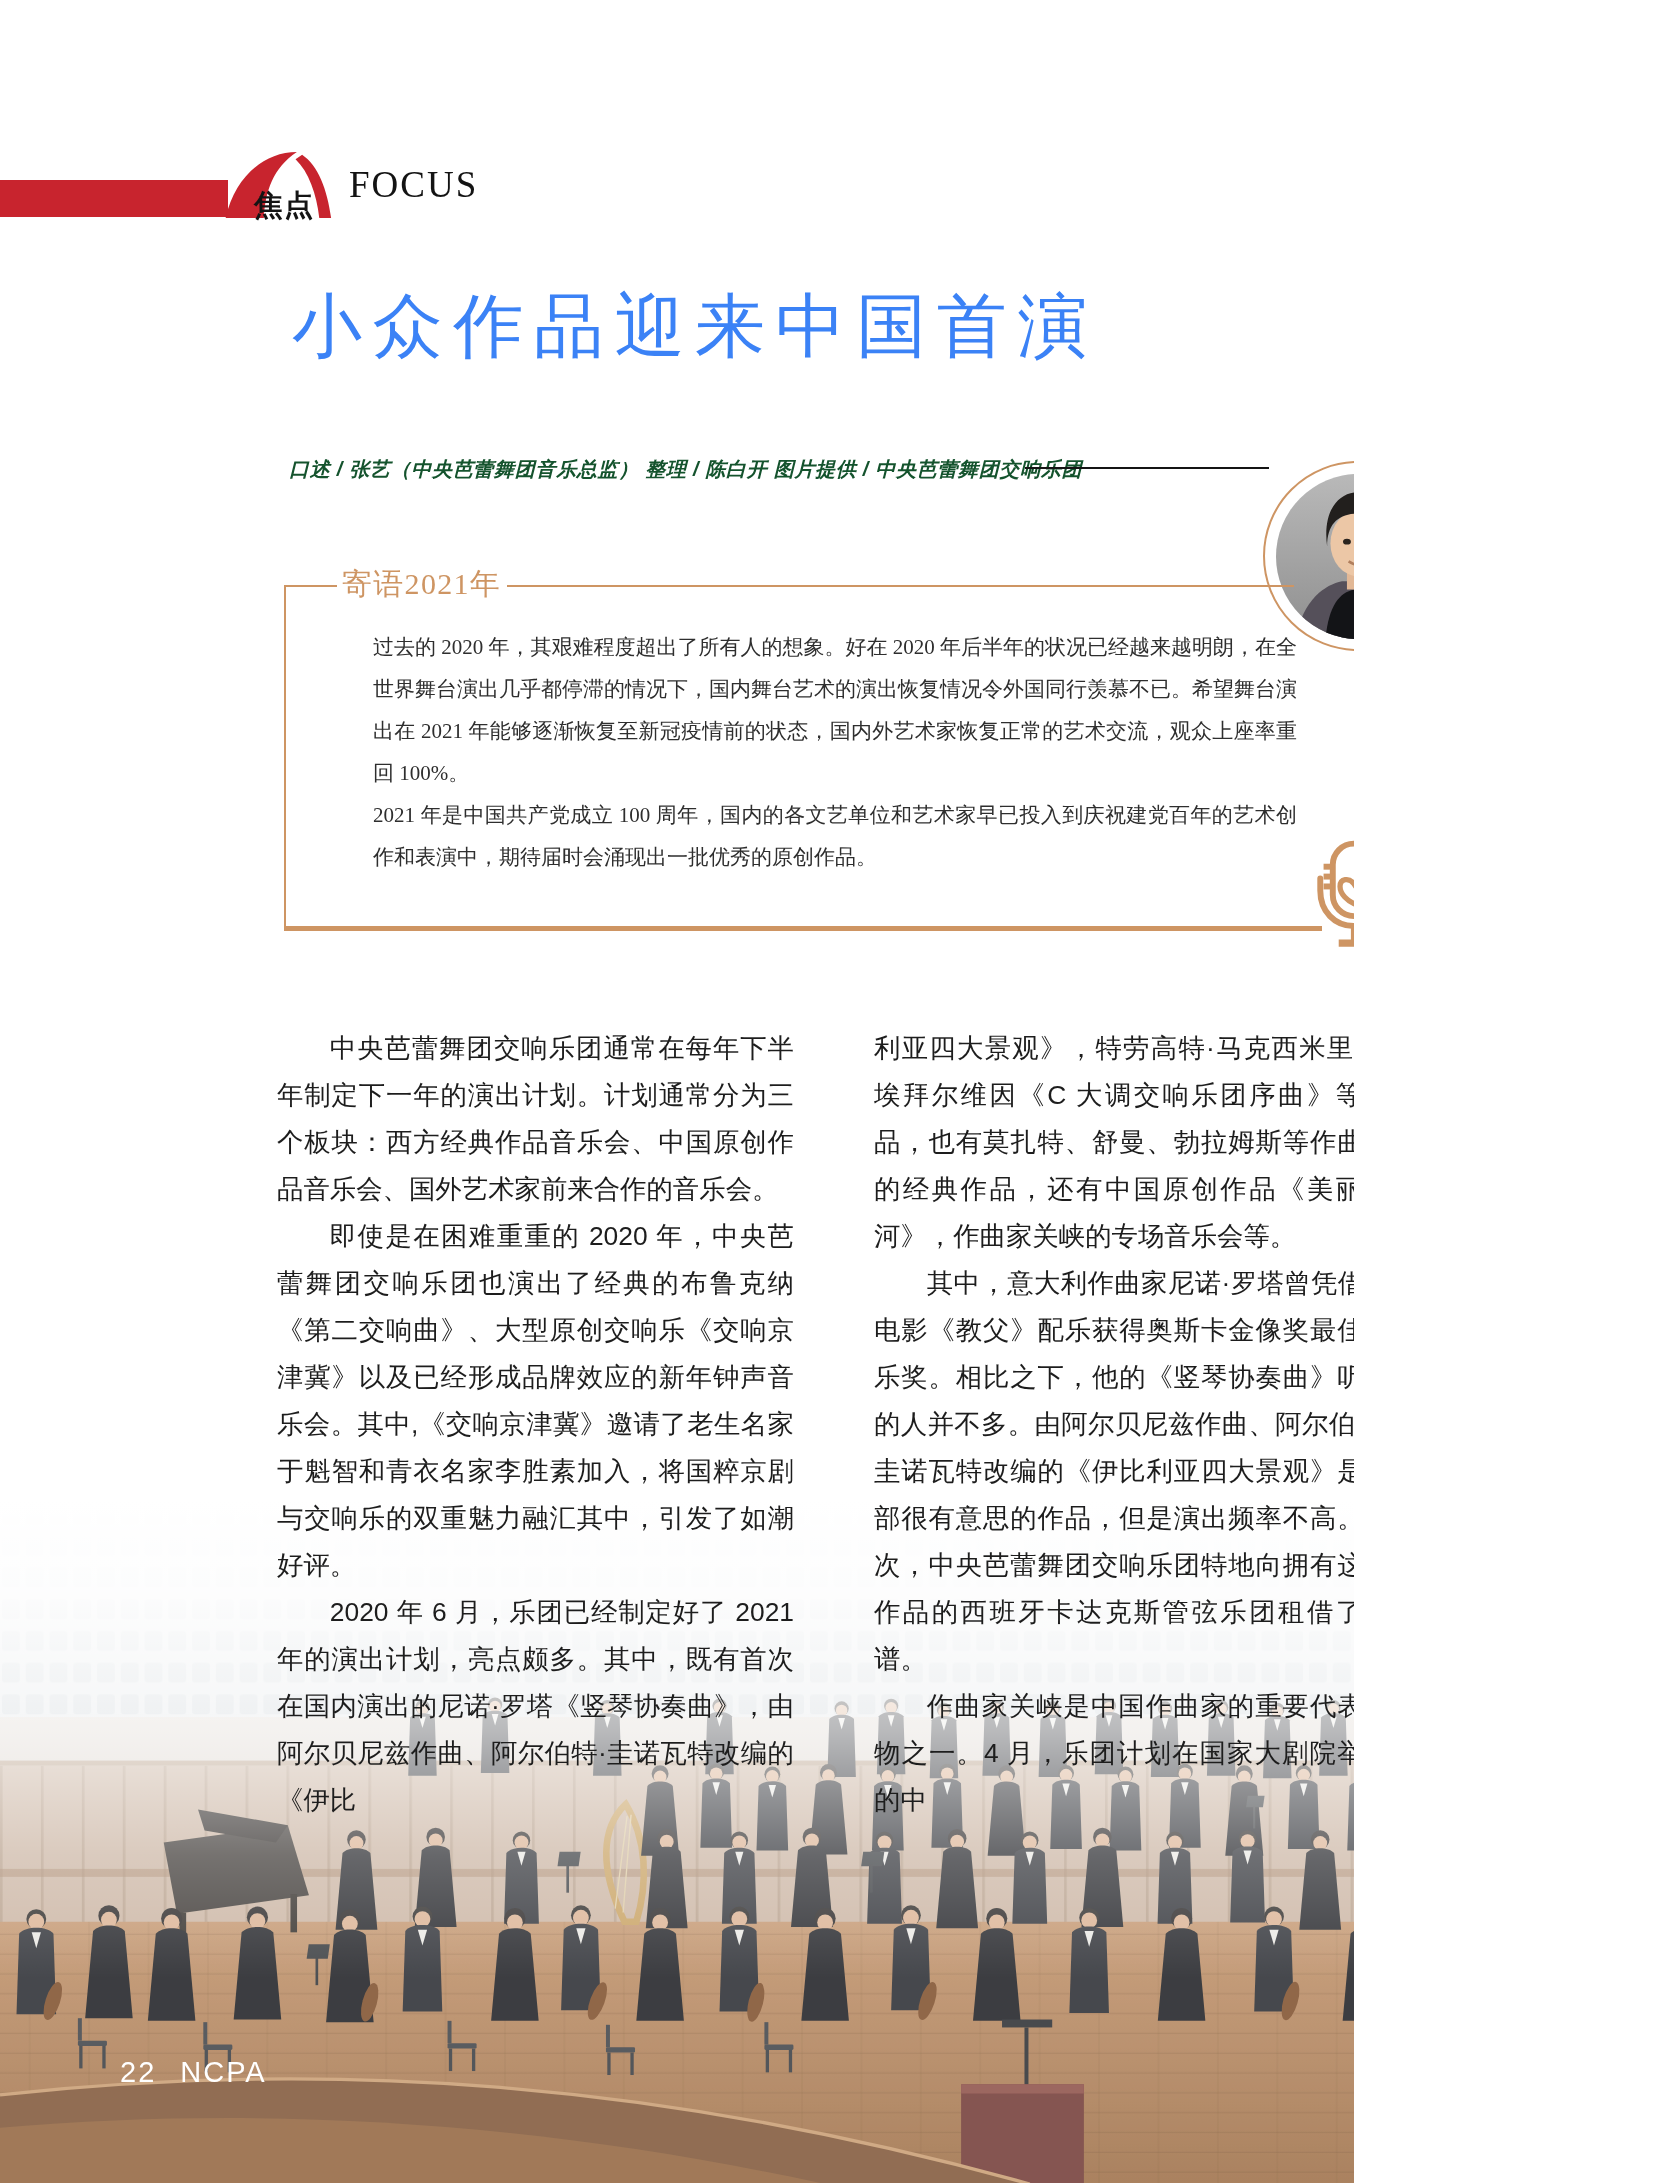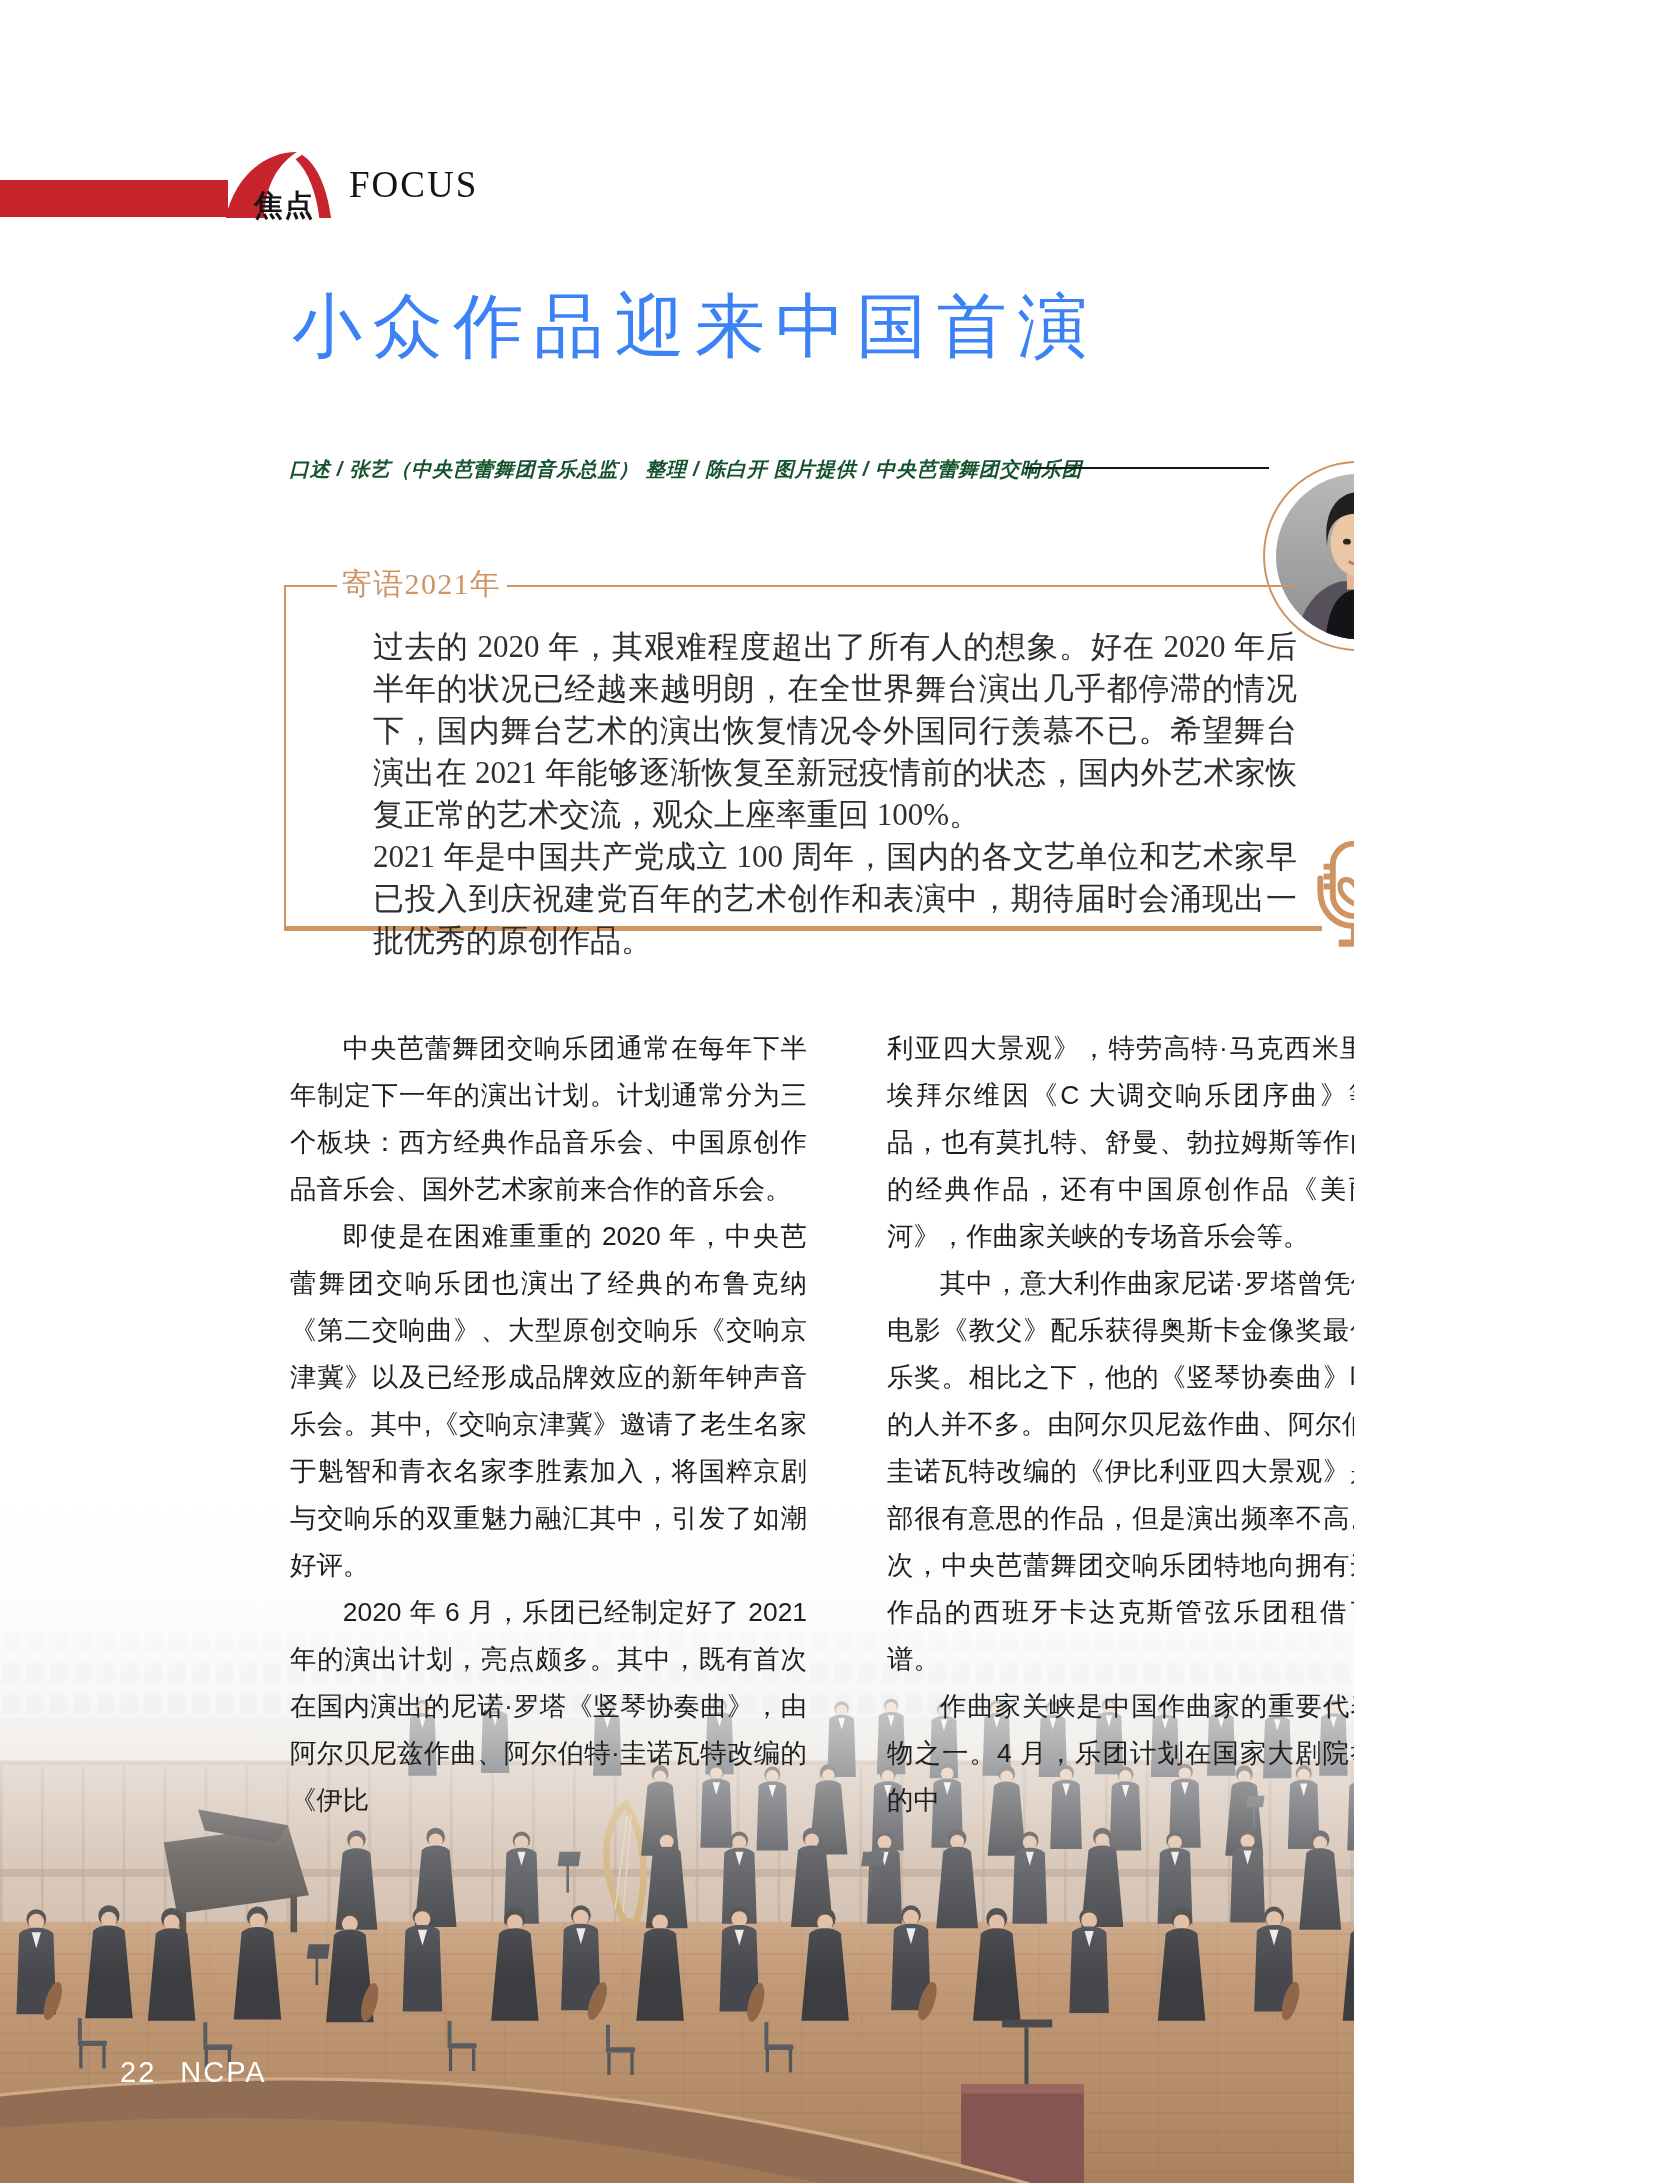--- a/index.html
+++ b/index.html
@@ -27,26 +27,26 @@
 
   
   .box-left{position:absolute;left:284px;top:585px;width:2px;height:345px;background:#CE9563;}
   .box-top-a{position:absolute;left:284px;top:585px;width:53px;height:2px;background:#CE9563;}
   .box-top-b{position:absolute;left:507px;top:585px;width:787px;height:2px;background:#CE9563;}
   .box-bottom{position:absolute;left:284px;top:926px;width:1038px;height:4.6px;background:#CE9563;}
   .box-heading{position:absolute;left:342px;top:564px;font-size:30px;font-weight:normal;color:#CE9563;
                font-family:"Liberation Serif","DejaVu Serif",serif;letter-spacing:1.3px;}
   .box-body{position:absolute;left:373px;top:626px;width:924px;
             font-family:"Liberation Serif","DejaVu Serif",serif;
-            font-size:31px;line-height:42px;color:#2e2e2e;text-align:justify;}
+            font-size:21px;line-height:42px;color:#2e2e2e;text-align:justify;}
   .box-body p{margin:0;}
   .mic{position:absolute;left:1315px;top:840px;width:83px;height:114px;}
 
   
-  .article{position:absolute;left:290px;top:1025px;width:1114px;display:flex;gap:80px;z-index:3;}
+  .article{position:absolute;left:277px;top:1025px;width:1114px;display:flex;gap:80px;z-index:3;}
   .col{width:528px;font-size:26.4px;line-height:47px;color:#1d1d1d;text-align:justify;}
   .col p{margin:0;}
   .col p.indent{text-indent:2em;}
 
   
   .photo{position:absolute;left:0;top:1499px;width:1676px;height:685px;z-index:1;}
   .photo svg{display:block;width:100%;height:100%;}
   .photo-fade{position:absolute;left:0;top:0;width:100%;height:100%;pointer-events:none;
       background:linear-gradient(180deg,#ffffff 0%,rgba(255,255,255,0.93) 14%,
                  rgba(255,255,255,0.62) 34%,rgba(255,255,255,0.22) 52%,rgba(255,255,255,0) 70%);}

